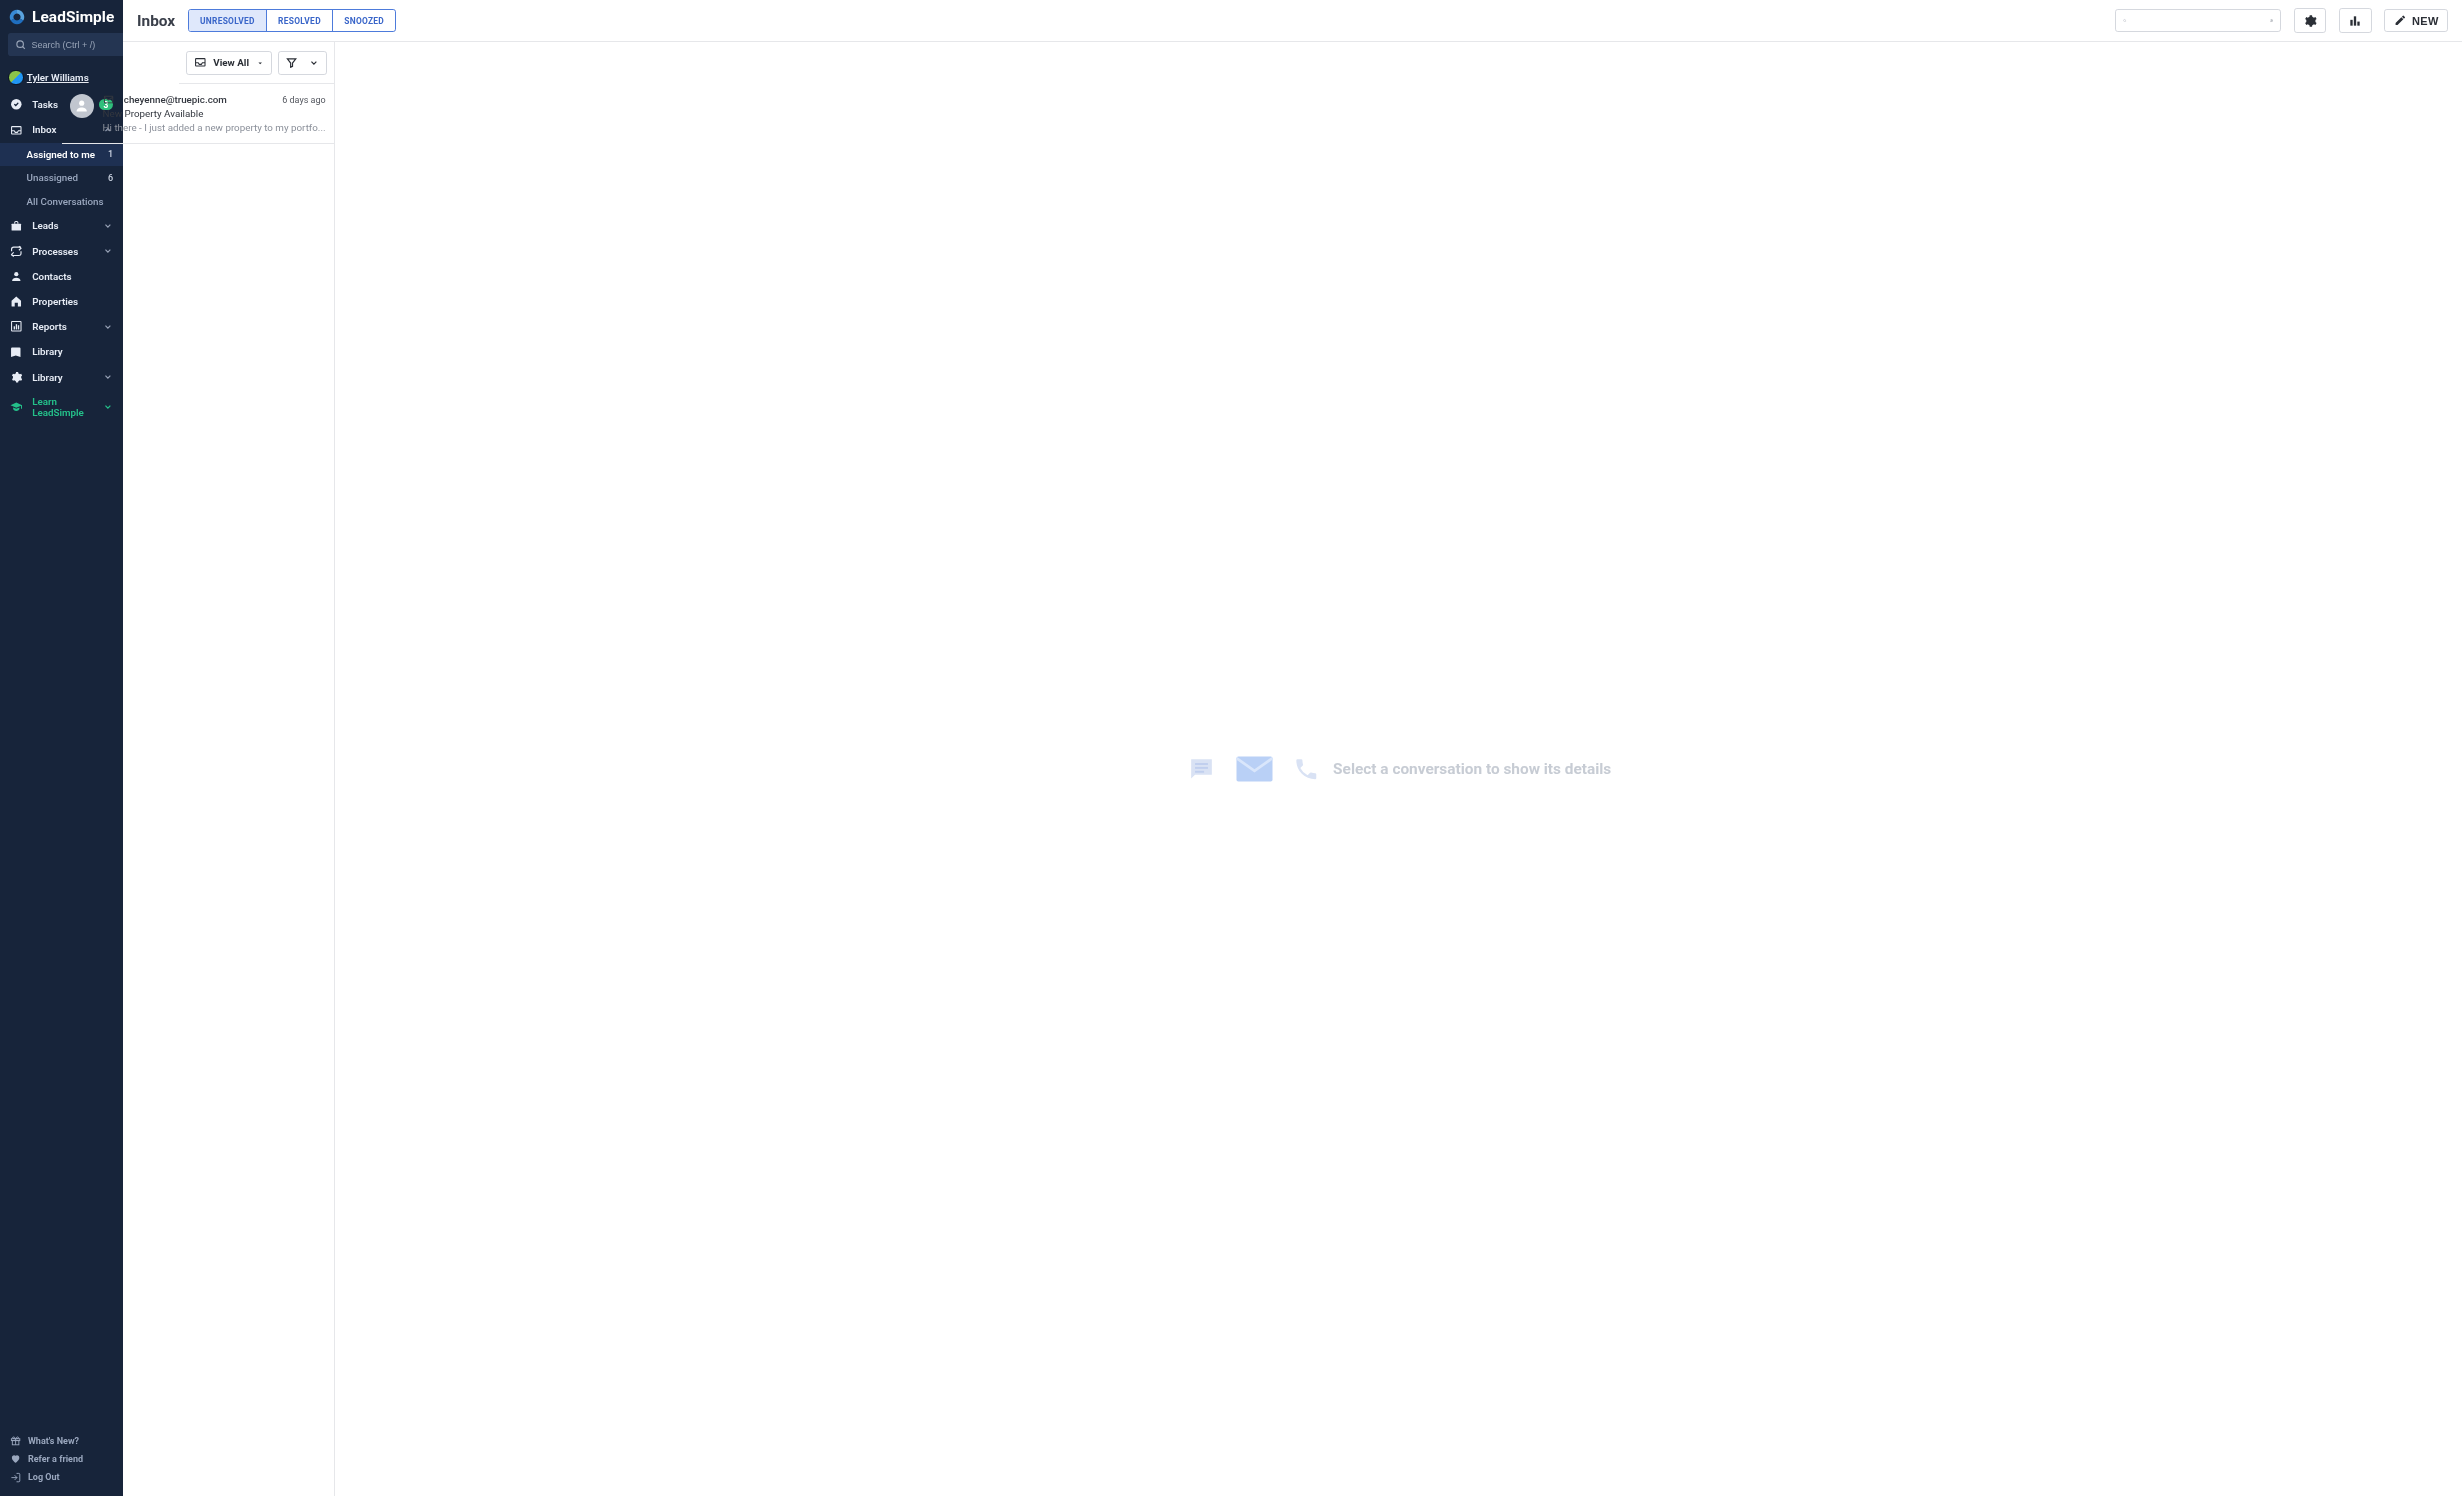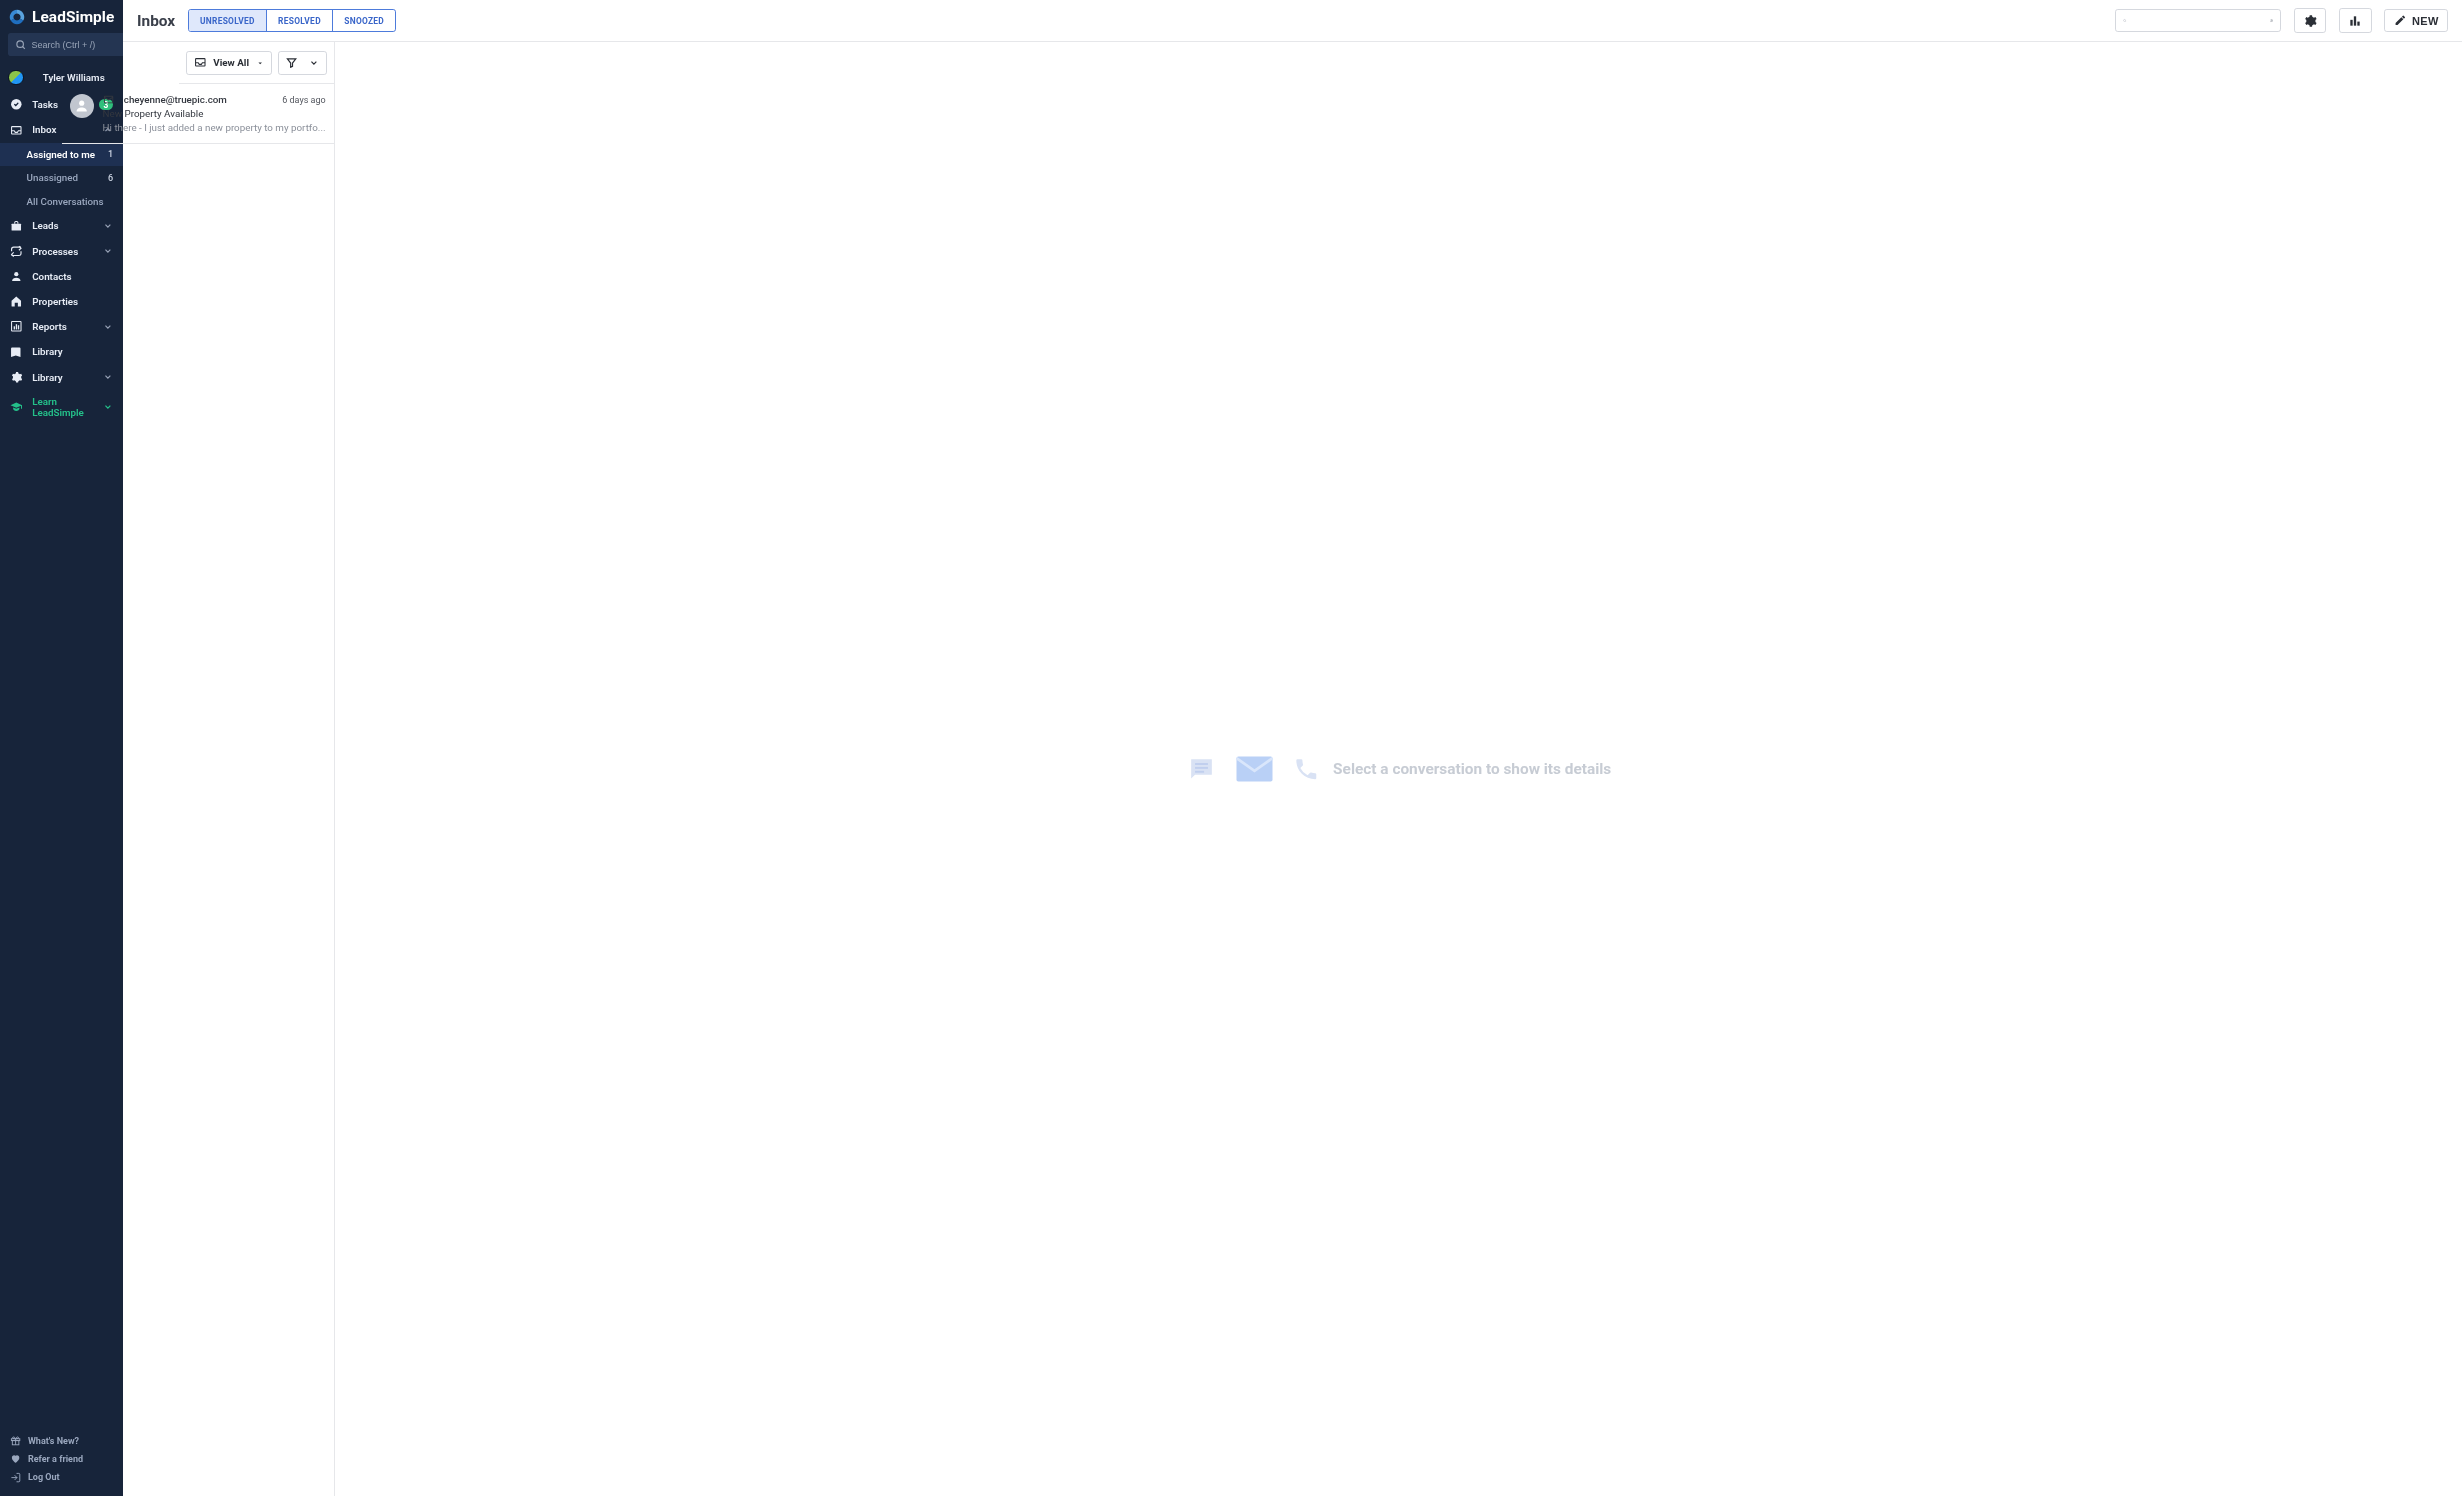--- a/index.html
+++ b/index.html
@@ -13,21 +13,21 @@
 .logo-wrap { display: flex; align-items: center; gap: 5.6px; }
 .logo-mark { width: 18px; height: 18px; }
 .brand-text { color: #fff; font-size: 15.4px; font-weight: 700; letter-spacing: 0.1px; }
 
 .search-row { display: flex; align-items: center; gap: 5.6px; padding: 0 8.4px 7px 8.4px; }
 .search-box { flex: 1; display: flex; align-items: center; gap: 5px; background: #243552; border-radius: 2.8px; padding: 5.6px 7px; }
 .search-input { flex: 1; background: transparent; border: 0; color: #ccd3e0; font-size: 9px; outline: none; }
 .search-input::placeholder { color: #99a5b8; }
 .bell-icon { color: #96a1b5; }
 
-.user-row { display: flex; align-items: center; gap: 19px; padding: 7px 8.4px; cursor: pointer; }
+.user-row { display: flex; align-items: center; gap: 3px; padding: 7px 8.4px; cursor: pointer; text-decoration: underline; }
 .avatar { width: 15.4px; height: 15.4px; border-radius: 50%; background: linear-gradient(135deg, #8BC34A 0 50%, #2196F3 50% 100%); border: 0.7px solid #0b1424; }
 .user-name { color: #e7ecf5; font-weight: 600; font-size: 9.8px; }
 
 .nav-section { flex: 1; overflow-y: auto; }
 .nav-item { display: flex; align-items: center; gap: 8.4px; padding: 6.3px 9.8px; cursor: pointer; color: #e7ecf5; }
 .nav-item .nav-label { flex: 1; font-size: 9.8px; font-weight: 600; }
 .nav-item.sub { padding-left: 26.6px; color: #9aa7be; font-weight: 500; }
 .nav-item.sub .nav-label { font-size: 9.8px; font-weight: 500; }
 .nav-item.sub.active { background: #1e3052; color: #fff; }
 .nav-item.sub.active .nav-label { color: #fff; font-weight: 600; }

